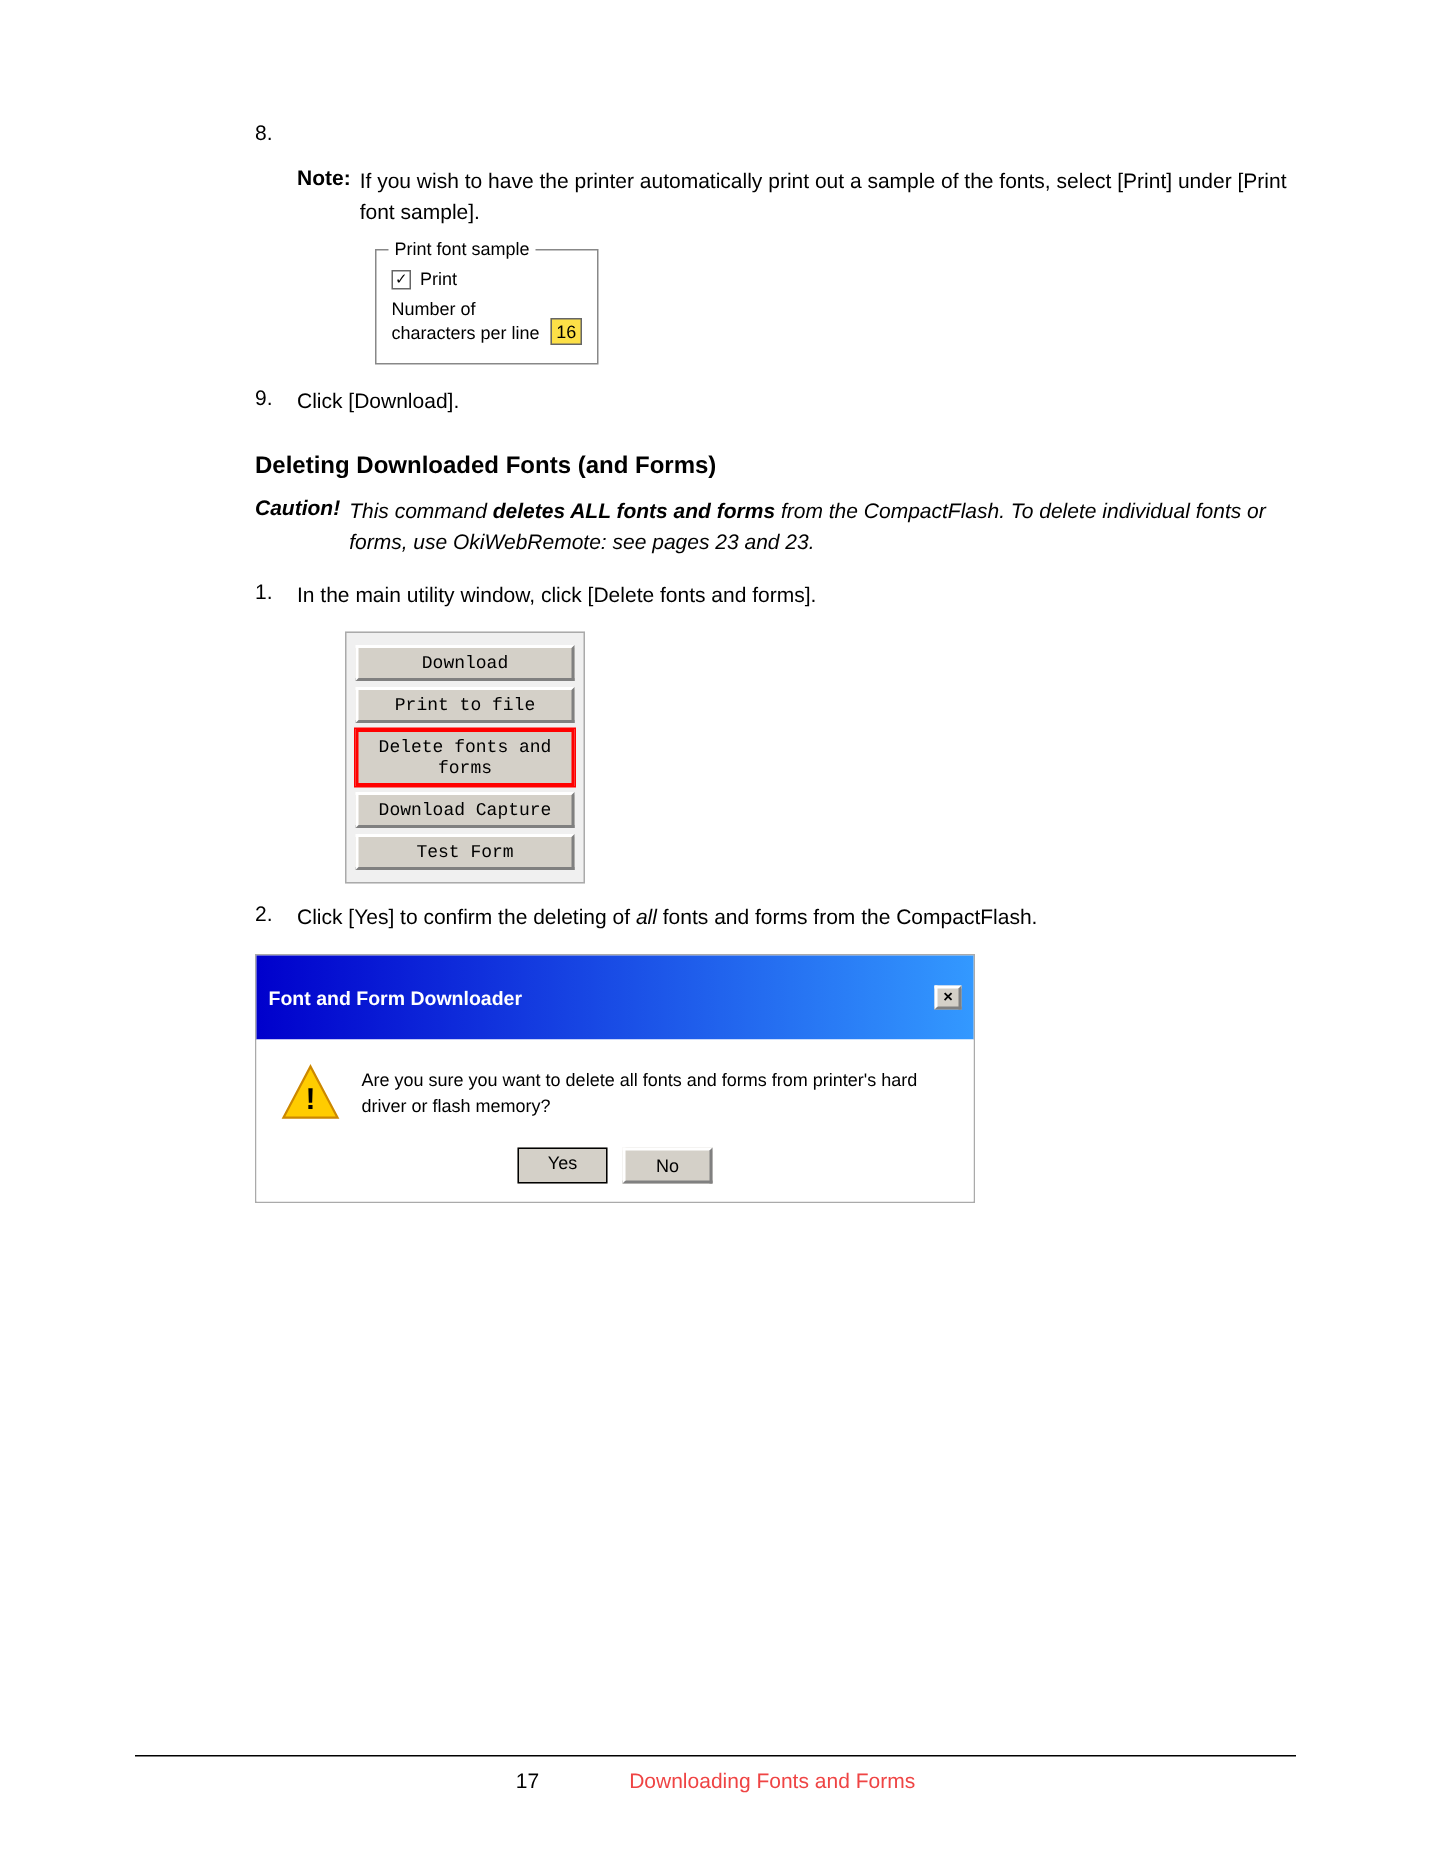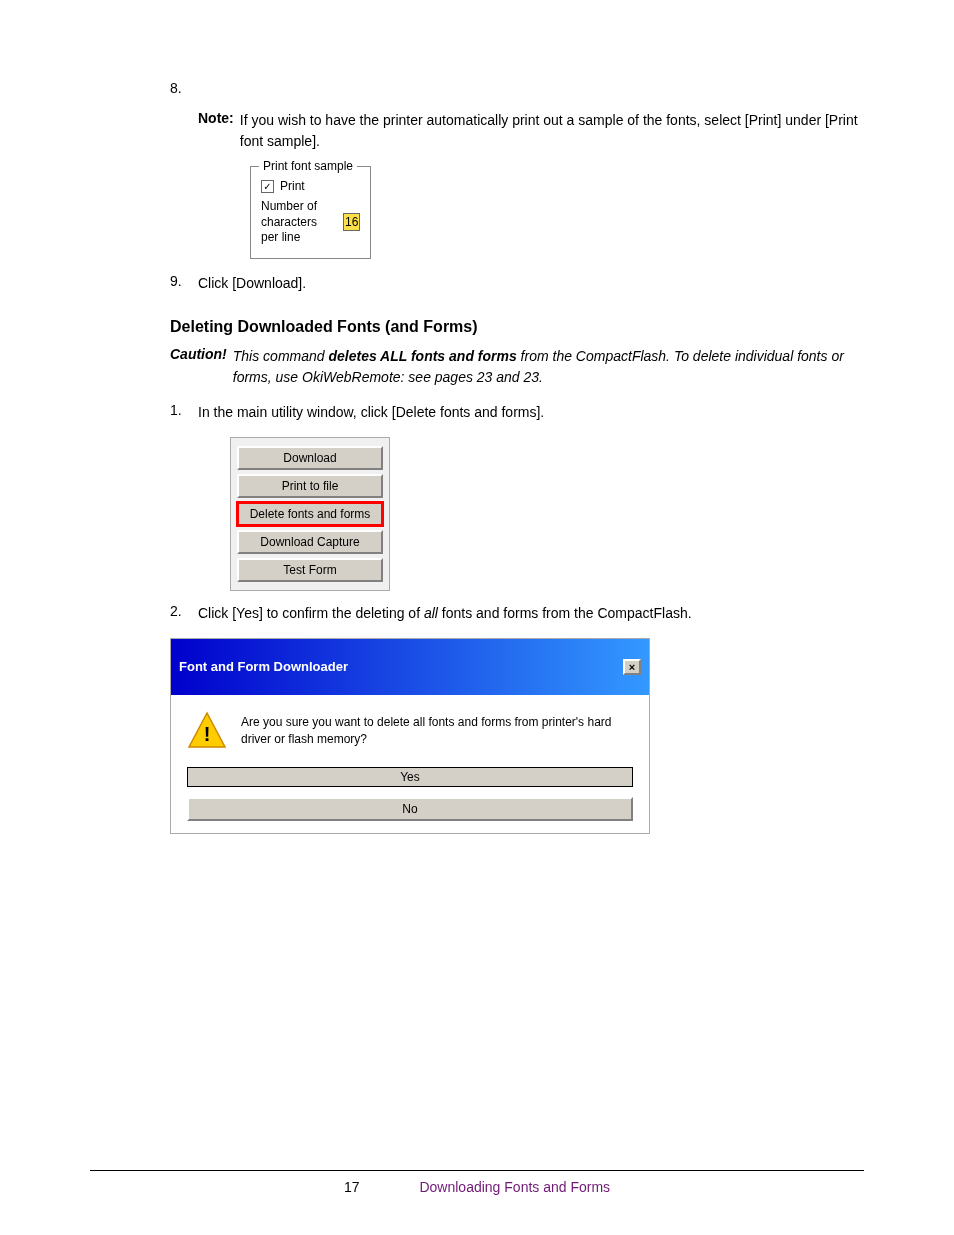--- a/index.html
+++ b/index.html
@@ -46,21 +46,21 @@
     }
 
     .note-text {
       font-size: 14px;
       line-height: 1.5;
     }
 
     
     .widget-box {
       border: 1px solid #888;
-      width: 121px;
+      width: 149px;
       padding: 8px 10px;
       margin: 14px 0 14px 80px;
       font-size: 12px;
       position: relative;
     }
 
     .widget-title {
       position: absolute;
       top: -8px;
       left: 8px;
@@ -136,21 +136,21 @@
     }
 
     .panel-btn {
       background: #d4d0c8;
       border: 2px solid;
       border-color: #ffffff #808080 #808080 #ffffff;
       font-size: 12px;
       padding: 3px 8px;
       text-align: center;
       cursor: pointer;
-      font-family: Liberation Sans, sans-serif;
+      font-family: Liberation Mono, monospace;
       width: 100%;
     }
 
     .panel-btn.highlighted {
       border-color: #ff0000;
       border-width: 2px;
       outline: 1px solid #ff0000;
     }
 
     
@@ -207,21 +207,20 @@
 
     .dialog-message-text {
       font-size: 12px;
       line-height: 1.4;
     }
 
     .dialog-buttons {
       display: flex;
       justify-content: center;
       gap: 10px;
-      flex-direction: column;
     }
 
     .dialog-btn {
       background: #d4d0c8;
       border: 2px solid;
       border-color: #ffffff #808080 #808080 #ffffff;
       font-size: 12px;
       padding: 3px 20px;
       cursor: pointer;
       min-width: 60px;
@@ -255,21 +254,21 @@
       gap: 60px;
       font-size: 14px;
     }
 
     .footer-page {
       font-size: 14px;
     }
 
     .footer-section {
       font-size: 14px;
-      color: #701a75;
+      color: #ef4444;
     }
 
     .step-9 {
       margin: 10px 0 10px 0;
     }
   </style>
 </head>
 <body>
 
 <div class="page-content">
@@ -282,21 +281,21 @@
     <span class="note-label">Note:</span>
     <span class="note-text">If you wish to have the printer automatically print out a sample of the fonts, select [Print] under [Print font sample].</span>
   </div>
 
   <div class="widget-box">
     <span class="widget-title">Print font sample</span>
     <div class="widget-row">
       <div class="checkbox-icon">✓</div>
       <span>Print</span>
     </div>
-    <div class="widget-row" style="align-items: center; margin-top: 6px;">
+    <div class="widget-row" style="align-items: flex-end; margin-top: 6px;">
       <span style="font-size:12px; line-height:1.3;">Number of characters per line</span>
       <div class="input-box">16</div>
     </div>
   </div>
 
   <div class="step-item step-9">
     <span class="step-number">9.</span>
     <span class="step-text">Click [Download].</span>
   </div>
 

